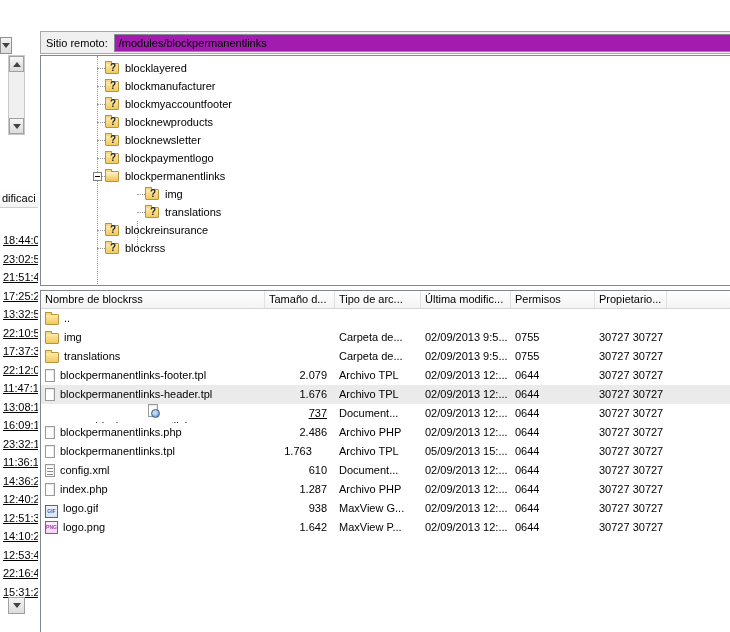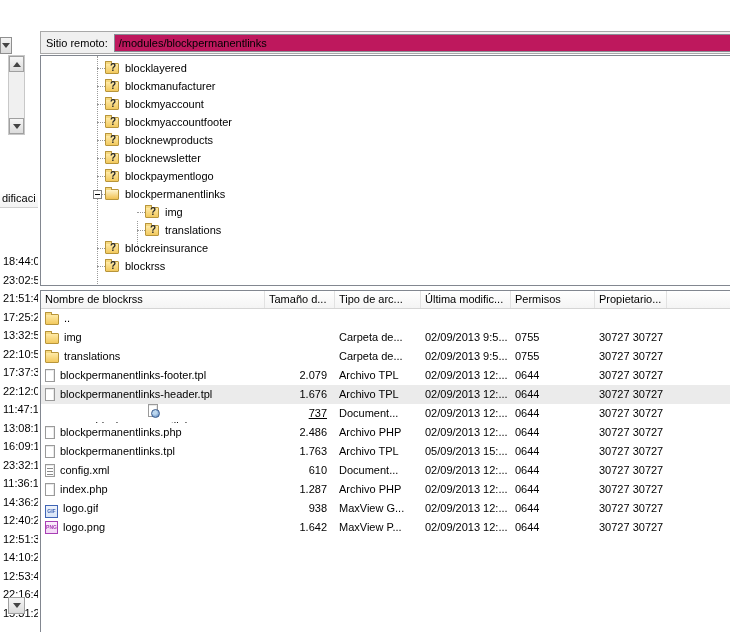--- a/index.html
+++ b/index.html
@@ -24,31 +24,31 @@
     border:1px solid #a0a0a0; display:flex; align-items:center; justify-content:center;
   }
   .vscroll .sb-btn { position:absolute; left:0; width:15px; }
   .vscroll .sb-top { top:0; }
   .vscroll .sb-bottom { bottom:0; }
   .bottom-sb { position:absolute; left:8px; top:597px; width:17px; height:17px; }
   .hdr-frag {
     position:absolute; left:0; top:190px; width:38px; height:18px; line-height:17px; padding-left:2px;
     background:linear-gradient(#ffffff,#f3f3f3); border-bottom:1px solid #d0d0d0; overflow:hidden; white-space:nowrap;
   }
-  .times { position:absolute; left:3px; top:252px; width:35px; }
+  .times { position:absolute; left:3px; top:231px; width:35px;text-decoration:underline; }
   .time-frag { height:18.5px; line-height:18.5px; white-space:nowrap; overflow:hidden; }
 
   
   .remote-bar {
     position:absolute; left:40px; top:31px; width:692px; height:23px;
     background:#f0f0f0; border:1px solid #a8a8a8; display:flex; align-items:center; padding:0 0 0 5px;
   }
   .remote-label { margin-right:6px; white-space:nowrap; }
   .remote-input {
-    flex:1; height:18px; line-height:16px; background:#be185d; border:1px solid #898c95; padding:0 4px; overflow:hidden; white-space:nowrap;
+    flex:1; height:18px; line-height:16px; background:#a21caf; border:1px solid #898c95; padding:0 4px; overflow:hidden; white-space:nowrap;
   }
 
   
   .tree-panel {
     position:absolute; left:40px; top:55px; width:692px; height:231px;
     background:#fff; border:1px solid #828790; overflow:hidden;
   }
   .tree-rows { position:relative; padding-top:3px; }
   .tree-row { position:relative; height:18px; display:flex; align-items:center; white-space:nowrap; }
   .tree-row.d1 { padding-left:64px; }
@@ -182,25 +182,20 @@
           <span class="tlabel">blocklayered</span>
         </div>
         <div class="tree-row d1">
           <span class="hline"></span>
           <span class="ficon folder q"></span>
           <span class="tlabel">blockmanufacturer</span>
         </div>
         <div class="tree-row d1">
           <span class="hline"></span>
           <span class="ficon folder q"></span>
-          <span class="tlabel">blockmyaccount</span>
-        </div>
-        <div class="tree-row d1">
-          <span class="hline"></span>
-          <span class="ficon folder q"></span>
           <span class="tlabel">blockmyaccountfooter</span>
         </div>
         <div class="tree-row d1">
           <span class="hline"></span>
           <span class="ficon folder q"></span>
           <span class="tlabel">blocknewproducts</span>
         </div>
         <div class="tree-row d1">
           <span class="hline"></span>
           <span class="ficon folder q"></span>
@@ -326,21 +321,21 @@
           <div class="cell" style="width: 86px;">Archivo PHP</div>
           <div class="cell" style="width: 90px;">02/09/2013 12:...</div>
           <div class="cell" style="width: 84px;">0644</div>
           <div class="cell" style="width: 72px;">30727 30727</div>
         </div>
         <div class="lrow">
           <div class="cell name" style="width: 224px;">
             <span class="ficon page"></span>
             <span class="ntext">blockpermanentlinks.tpl</span>
           </div>
-          <div class="cell right" style="width: 70px;">1.763</div>
+          <div class="cell right" style="width: 70px; text-align: center;">1.763</div>
           <div class="cell" style="width: 86px;">Archivo TPL</div>
           <div class="cell" style="width: 90px;">05/09/2013 15:...</div>
           <div class="cell" style="width: 84px;">0644</div>
           <div class="cell" style="width: 72px;">30727 30727</div>
         </div>
         <div class="lrow">
           <div class="cell name" style="width: 224px;">
             <span class="ficon page lines"></span>
             <span class="ntext">config.xml</span>
           </div>

